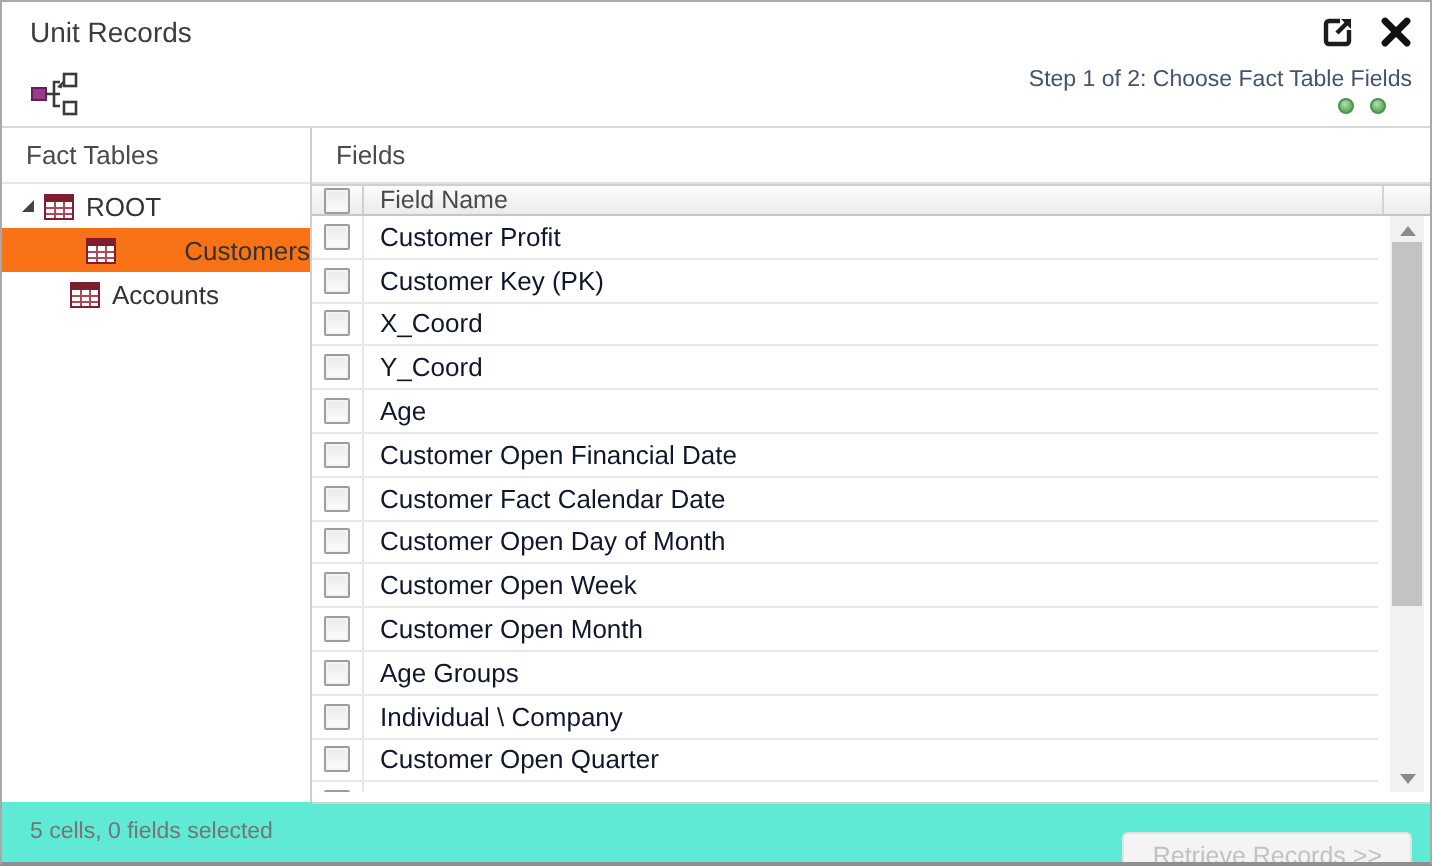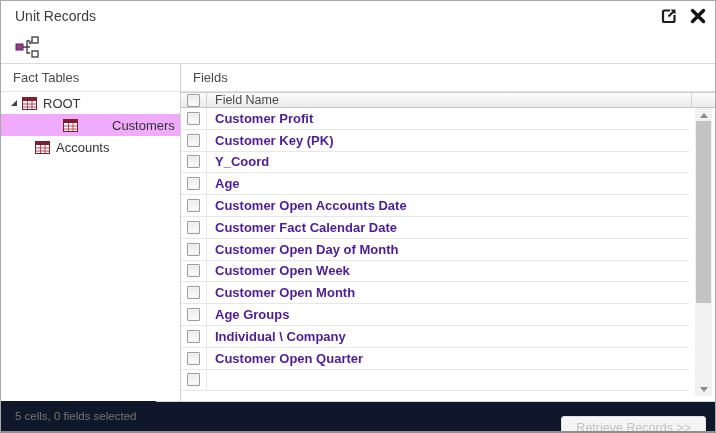--- a/index.html
+++ b/index.html
@@ -25,68 +25,68 @@
   .step-text { font-size:11.5px; color:#44546a; }
   .step-dots { margin-top:3px; padding-right:13px; display:flex; gap:8px; justify-content:flex-end; }
   .dot { width:8px; height:8px; border-radius:50%;
          background:radial-gradient(circle at 40% 35%, #b8e0b8 0%, #6ab76d 55%, #4e9e53 100%);
          border:1px solid #4a9450; }
 
   
   .content { position:absolute; top:62px; left:0; right:0; height:338px;
              border-top:1px solid #d9d9d9; display:flex; }
 
-  .left-panel { width:180px; border-right:1px solid #cfcfcf; }
+  .left-panel { width:155px; border-right:1px solid #cfcfcf; }
   .panel-header { height:28px; line-height:28px; padding-left:12px;
                   font-size:13px; color:#4a4a4a; border-bottom:1px solid #e0e0e0; }
   .left-panel .panel-header { border-bottom:1px solid #e6e6e6; }
 
   .tree { padding-top:0;text-align:right; }
   .tree-row { height:22px; display:flex; align-items:center; font-size:13px; color:#333; cursor:pointer; }
-  .tree-row.selected { background:#f0abfc;gap:28px; }
+  .tree-row.selected { background:#f97316;gap:28px; }
   .tree-row .indent0 { width:8px; }
   .tree-row .indent1 { width:34px; }
   .expander { width:10px; height:10px; margin-right:3px; flex:none; }
   .tbl-icon { width:15px; height:13px; margin-right:6px; flex:none; }
 
   
   .fields-panel { flex:1; position:relative; }
   .grid-header { height:16px; display:flex; align-items:center;
                  background:linear-gradient(#fcfcfc,#ebebeb);
                  border-top:1px solid #d0d0d0; border-bottom:1px solid #c6c6c6; }
   .cb-cell { width:26px; flex:none; display:flex; justify-content:center; align-items:center; align-self:stretch; }
   .grid-header .cb-cell { border-right:1px solid #cfcfcf; }
   .hdr-name { flex:1; padding-left:8px; font-size:12.5px; color:#4a4a4a; }
   .hdr-right { width:24px; align-self:stretch; border-left:1px solid #d4d4d4; flex:none; }
 
   .grid-body { position:relative; height:288px; overflow:hidden; }
   .frow { height:21.8px; display:flex; align-items:center; width:calc(100% - 26px);
           border-bottom:1px solid #e7e7e7; cursor:pointer; }
   .frow .cb-cell { border-right:1px solid #e7e7e7; }
-  .fname { flex:1; padding-left:8px; font-size:13px; color:#4c1d95; white-space:nowrap;font-weight:bold; }
+  .fname { flex:1; padding-left:8px; font-size:13px; color:#0f172a; white-space:nowrap; }
 
   .checkbox { width:13px; height:13px; flex:none; border:1px solid #9d9d9d;
               background:linear-gradient(#e9e9e9,#fdfdfd); border-radius:1px;
               box-shadow:inset 0 0 0 1px #f3f3f3; cursor:pointer; }
 
   
   .scrollbar { position:absolute; top:0; bottom:0; right:3px; width:17px;
                background:#f1f1f1; }
   .sb-btn { position:absolute; left:0; width:17px; height:14px; display:flex;
             align-items:center; justify-content:center; cursor:pointer; }
   .sb-up { top:0; } .sb-down { bottom:0; }
   .tri-up { width:0; height:0; border-left:4px solid transparent; border-right:4px solid transparent;
             border-bottom:5px solid #8a8a8a; }
   .tri-down { width:0; height:0; border-left:4px solid transparent; border-right:4px solid transparent;
               border-top:5px solid #8a8a8a; }
   .sb-thumb { position:absolute; left:1px; right:1px; top:13px; height:182px;
               background:#c3c3c3; cursor:grab; }
 
   
-  .footer { position:absolute; top:400px; left:0; right:0; bottom:0; background:#0f172a; }
+  .footer { position:absolute; top:400px; left:0; right:0; bottom:0; background:#5eead4; }
   .footer-line { position:absolute; top:0; left:155px; right:0; height:1px; background:#d4d4d4; }
   .status-text { position:absolute; left:14px; top:9px; font-size:11.5px; color:#757575; }
   .retrieve-btn { position:absolute; right:9px; top:15px; height:24px; padding:0 14px;
                   font-family:"Liberation Sans", sans-serif; font-size:12.5px; color:#c2c2c2;
                   background:#f4f4f4; border:1px solid #e2e2e2; border-radius:3px; }
 </style>
 </head>
 <body>
 
 <div class="dialog">
@@ -106,20 +106,27 @@
   </div>
 
   <div class="toolbar">
     <svg class="hier-icon" viewBox="0 0 26 24">
       <rect x="2" y="9" width="7" height="6" fill="#993b8c" stroke="#5c2355" stroke-width="1"></rect>
       <path d="M9 12 H13 M13 12 V6 H16 M13 12 V18 H16 M13 12 H16" fill="none" stroke="#3a3a3a" stroke-width="1.3"></path>
       <path d="M14.5 8.5 L18 5 L16.8 9.3 Z" fill="#3a3a3a"></path>
       <rect x="18" y="2" width="6" height="6" fill="#fff" stroke="#3a3a3a" stroke-width="1.3"></rect>
       <rect x="18" y="16" width="6" height="6" fill="#fff" stroke="#3a3a3a" stroke-width="1.3"></rect>
     </svg>
+    <div class="step-area">
+      <div class="step-text">Step 1 of 2: Choose Fact Table Fields</div>
+      <div class="step-dots">
+        <span class="dot"></span>
+        <span class="dot"></span>
+      </div>
+    </div>
   </div>
 
   <div class="content">
 
     <div class="left-panel">
       <div class="panel-header">Fact Tables</div>
       <div class="tree">
 
         <div class="tree-row">
           <span class="indent0"></span>
@@ -179,33 +186,39 @@
           <div class="frow">
             <span class="cb-cell">
               <span class="checkbox"></span>
             </span>
             <span class="fname">Customer Key (PK)</span>
           </div>
           <div class="frow">
             <span class="cb-cell">
               <span class="checkbox"></span>
             </span>
+            <span class="fname">X_Coord</span>
+          </div>
+          <div class="frow">
+            <span class="cb-cell">
+              <span class="checkbox"></span>
+            </span>
             <span class="fname">Y_Coord</span>
           </div>
           <div class="frow">
             <span class="cb-cell">
               <span class="checkbox"></span>
             </span>
             <span class="fname">Age</span>
           </div>
           <div class="frow">
             <span class="cb-cell">
               <span class="checkbox"></span>
             </span>
-            <span class="fname">Customer Open Accounts Date</span>
+            <span class="fname">Customer Open Financial Date</span>
           </div>
           <div class="frow">
             <span class="cb-cell">
               <span class="checkbox"></span>
             </span>
             <span class="fname">Customer Fact Calendar Date</span>
           </div>
           <div class="frow">
             <span class="cb-cell">
               <span class="checkbox"></span>

